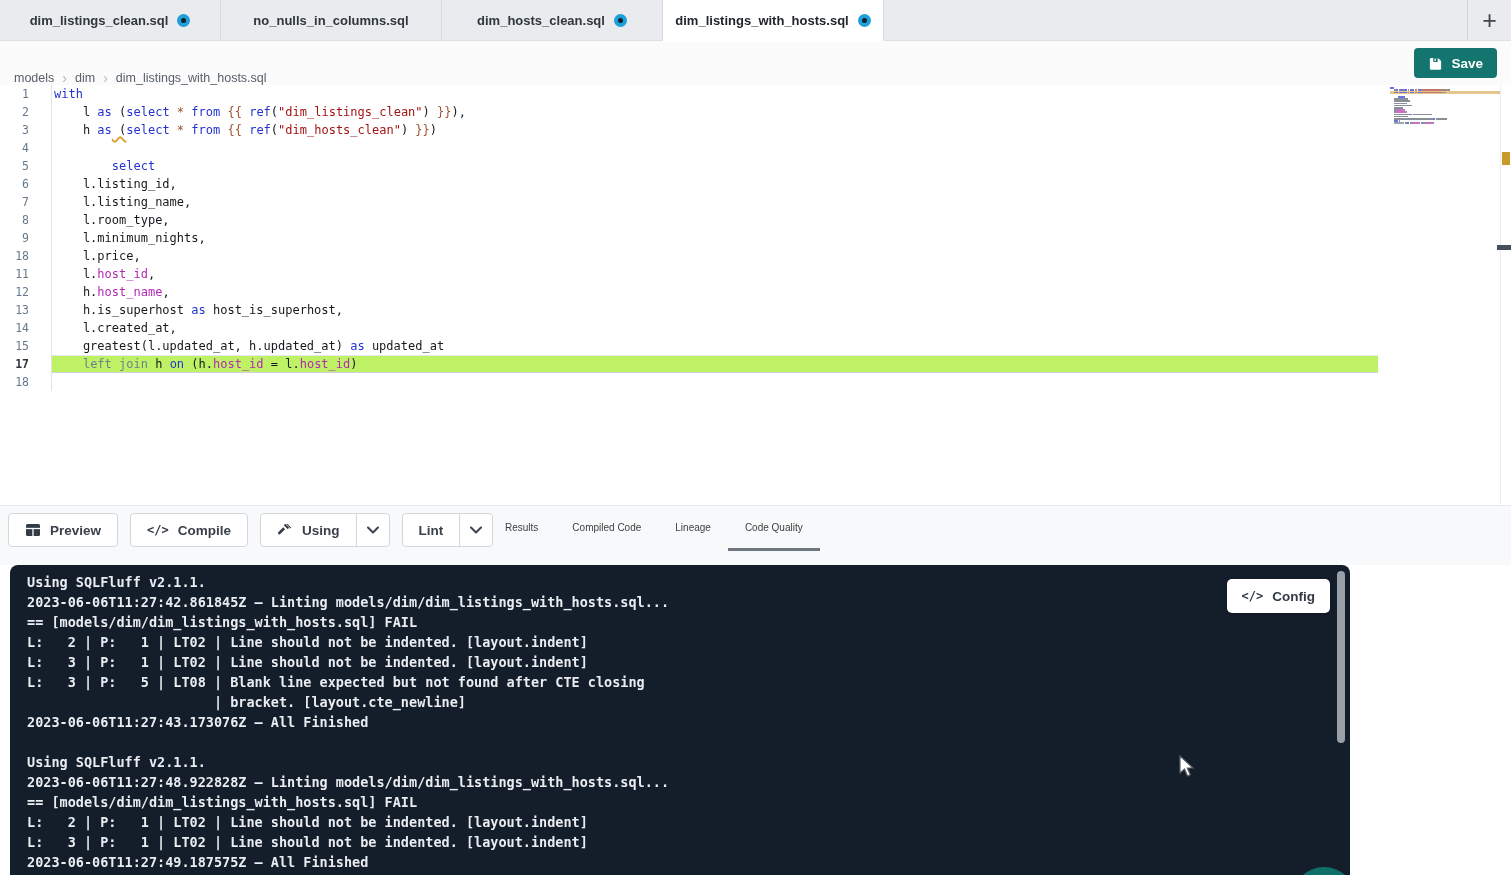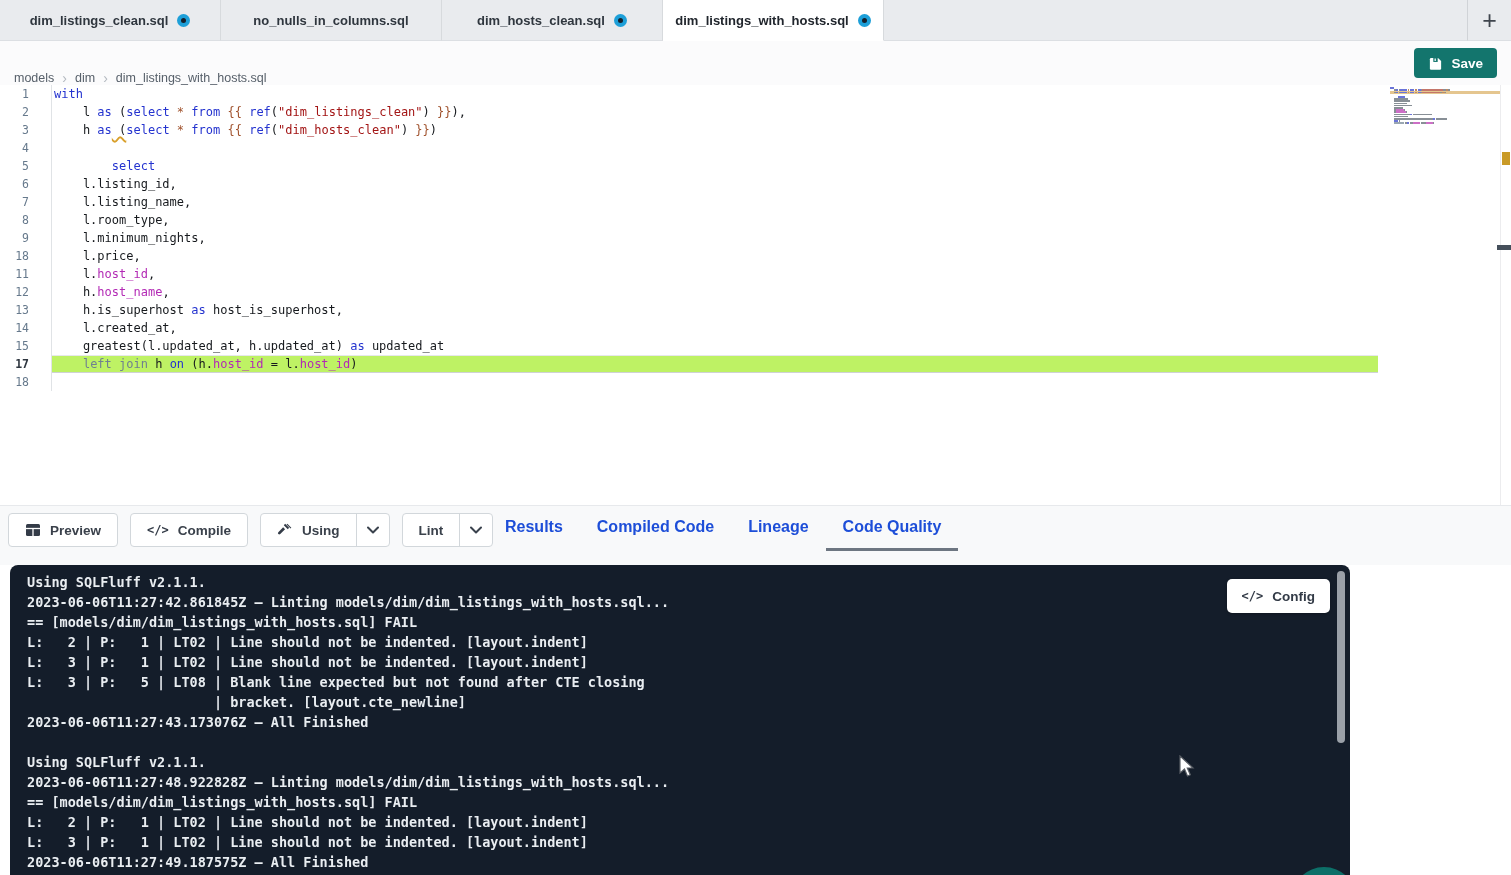--- a/index.html
+++ b/index.html
@@ -67,22 +67,22 @@
   .btn, .btn-group { background:#fff; border:1px solid #d2d7db; border-radius:4px; height:34px; }
   .btn { display:flex; align-items:center; gap:9px; padding:0 16px;
     font-size:13.5px; font-weight:600; color:#3a414b; cursor:pointer;
     font-family:"Liberation Sans",sans-serif; }
   .btn-group { display:flex; align-items:stretch; }
   .btn-group .main { display:flex; align-items:center; gap:9px; padding:0 16px;
     font-size:13.5px; font-weight:600; color:#3a414b; border-right:1px solid #d2d7db; cursor:pointer; }
   .btn-group .chev { width:32px; display:flex; align-items:center; justify-content:center; cursor:pointer; }
   .code-glyph { font-family:"DejaVu Sans Mono",monospace; font-weight:bold; font-size:12px; color:#333b47; }
   .panel-tabs { position:absolute; left:488px; top:0; height:45px; display:flex; }
-  .ptab { display:flex; align-items:center; padding:0 17px; font-size:16px; font-weight:700;
-    color:#1d4ed8; border-bottom:3px solid transparent; cursor:pointer; }
+  .ptab { display:flex; align-items:center; padding:0 17px; font-size:10px; font-weight:400;
+    color:#404040; border-bottom:3px solid transparent; cursor:pointer; }
   .ptab.active { border-bottom-color:#6d7681; }
 
   
   .terminal { position:absolute; left:10px; top:565px; width:1340px; height:310px;
     background:var(--termbg,#141d2a); border-radius:8px 8px 0 0; overflow:hidden; }
   .term-lines { position:absolute; left:17px; top:7px;
     font-family:"DejaVu Sans Mono", monospace; font-size:13.5px; font-weight:bold;
     line-height:20px; color:var(--termtext,#e9edf1); white-space:pre; }
   .term-line { height:20px; }
   .config-btn { position:absolute; right:20px; top:14px; height:34px; background:#fff;

